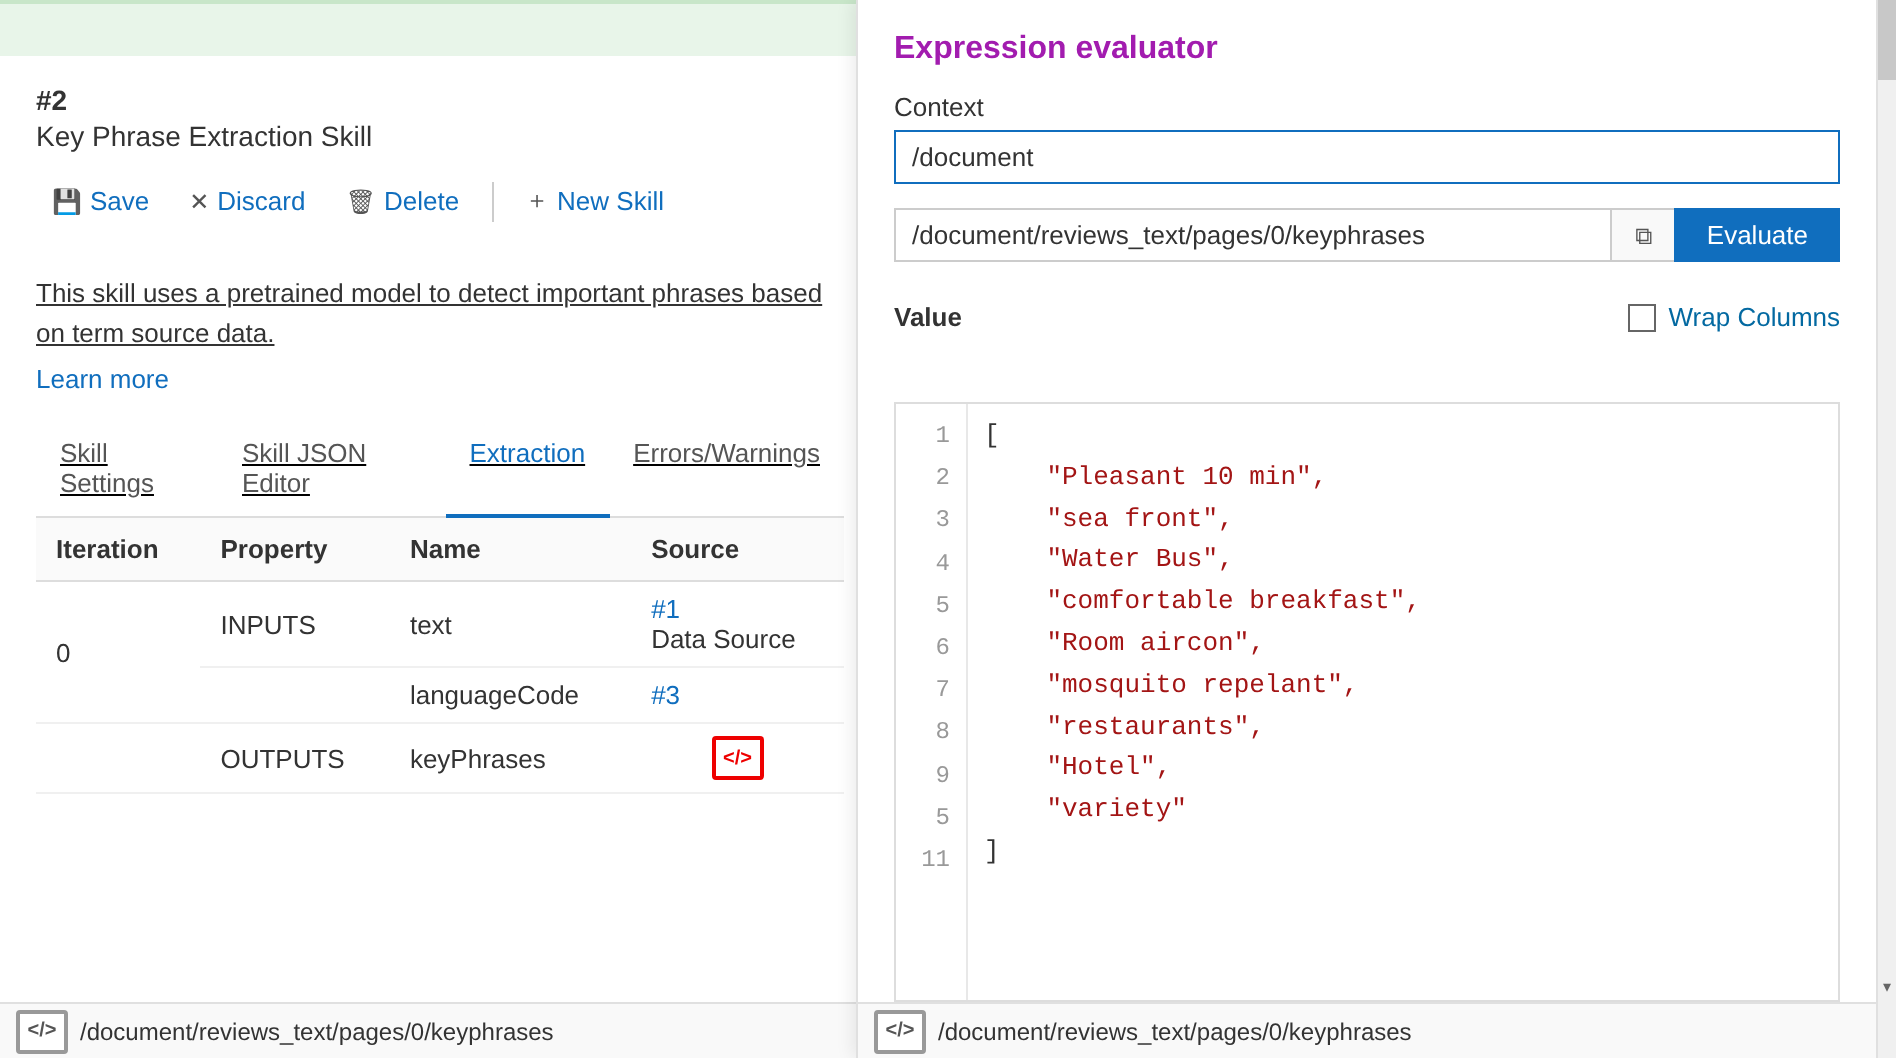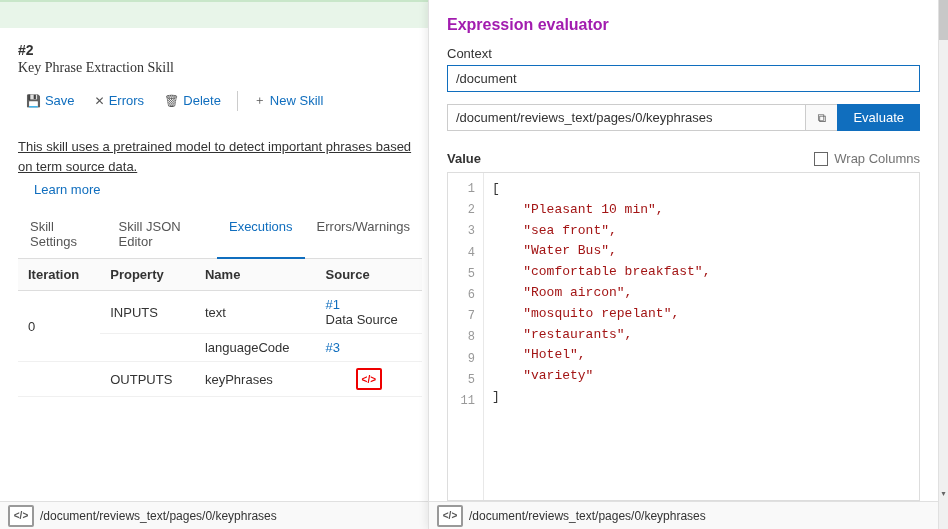--- a/index.html
+++ b/index.html
@@ -41,21 +41,20 @@
       font-weight: 600;
       color: #333;
       margin-bottom: 2px;
     }
 
     .skill-title {
       font-size: 14px;
       font-weight: 400;
       color: #333;
       margin-bottom: 12px;
-      font-family: Liberation Serif, serif;
     }
 
     .toolbar {
       display: flex;
       align-items: center;
       gap: 4px;
       margin-bottom: 14px;
       padding-bottom: 10px;
     }
 
@@ -89,28 +88,28 @@
       line-height: 1.5;
       margin-bottom: 6px;
       text-decoration: underline;
     }
 
     .learn-more {
       color: #106ebe;
       text-decoration: none;
       font-size: 13px;
       cursor: pointer;
-      margin-left: 16px;
     }
 
     
     .tabs-row {
       display: flex;
       border-bottom: 1px solid #ddd;
       margin-top: 14px;
+      text-decoration: underline;
     }
 
     .tab {
       padding: 8px 12px;
       font-size: 13px;
       color: #555;
       cursor: pointer;
       border-bottom: 2px solid transparent;
       margin-bottom: -1px;
     }
@@ -281,41 +280,42 @@
       cursor: pointer;
       font-weight: 500;
     }
 
     .value-section {
       flex: 1;
       display: flex;
       flex-direction: column;
       overflow: hidden;
       padding: 10px 18px 0;
+      gap: 29px;
     }
 
     .value-header {
       display: flex;
       align-items: center;
       justify-content: space-between;
       margin-bottom: 6px;
     }
 
     .value-label {
       font-size: 13px;
       font-weight: 600;
       color: #333;
     }
 
     .wrap-columns {
       display: flex;
       align-items: center;
       gap: 6px;
       font-size: 13px;
-      color: #737373;
+      color: #0369a1;
     }
 
     .wrap-checkbox {
       width: 14px;
       height: 14px;
       border: 1px solid #666;
       background: #fff;
       display: inline-block;
     }
 
@@ -417,40 +417,40 @@
     <div class="skill-number">#2</div>
     <div class="skill-title">Key Phrase Extraction Skill</div>
 
     <div class="toolbar">
       <button class="toolbar-btn">
         <span class="toolbar-icon">💾</span>
         <span>Save</span>
       </button>
       <button class="toolbar-btn">
         <span class="toolbar-icon">✕</span>
-        <span>Errors</span>
+        <span>Discard</span>
       </button>
       <button class="toolbar-btn">
         <span class="toolbar-icon">🗑</span>
         <span>Delete</span>
       </button>
       <div class="toolbar-separator"></div>
       <button class="toolbar-btn">
         <span class="toolbar-icon">＋</span>
         <span>New Skill</span>
       </button>
     </div>
 
     <div class="skill-desc">This skill uses a pretrained model to detect important phrases based on term source data.</div>
     <a class="learn-more">Learn more</a>
 
     <div class="tabs-row">
       <div class="tab">Skill Settings</div>
       <div class="tab">Skill JSON Editor</div>
-      <div class="tab active">Executions</div>
+      <div class="tab active">Extraction</div>
       <div class="tab">Errors/Warnings</div>
     </div>
 
     <div class="table-container">
       <table>
         <thead>
           <tr>
             <th>Iteration</th>
             <th>Property</th>
             <th>Name</th>

